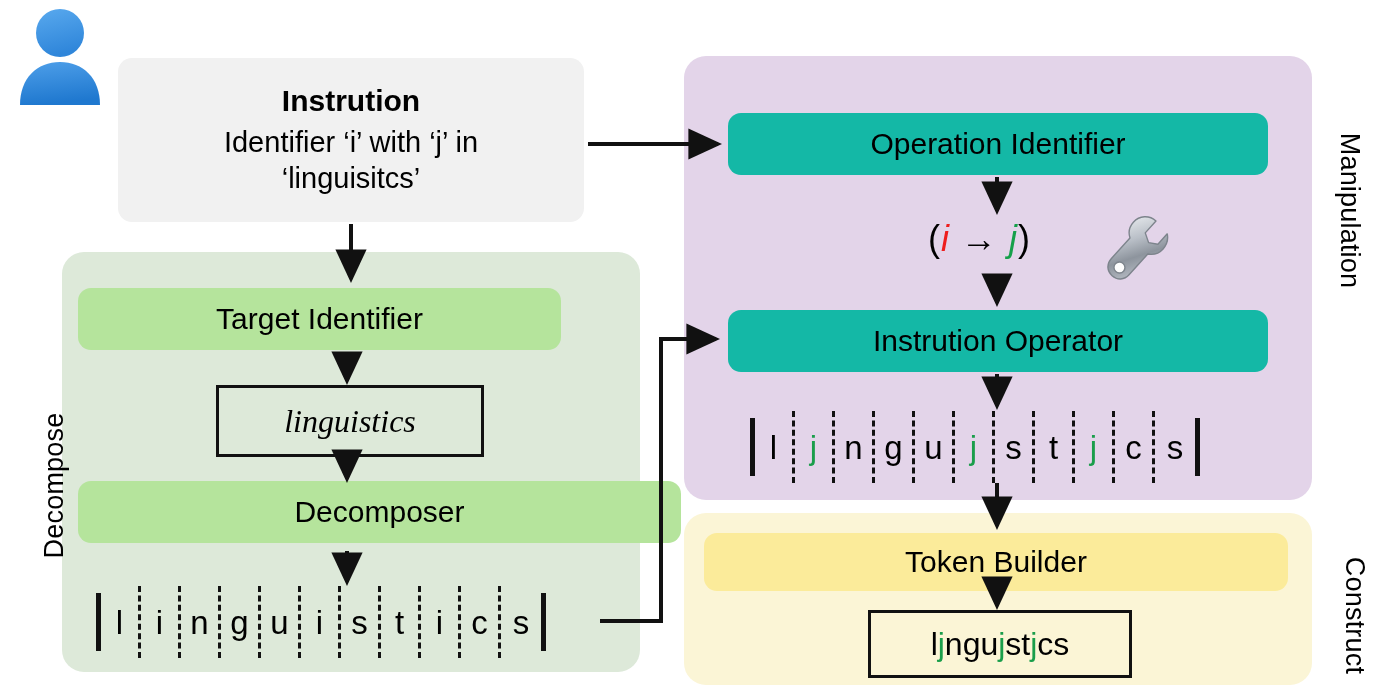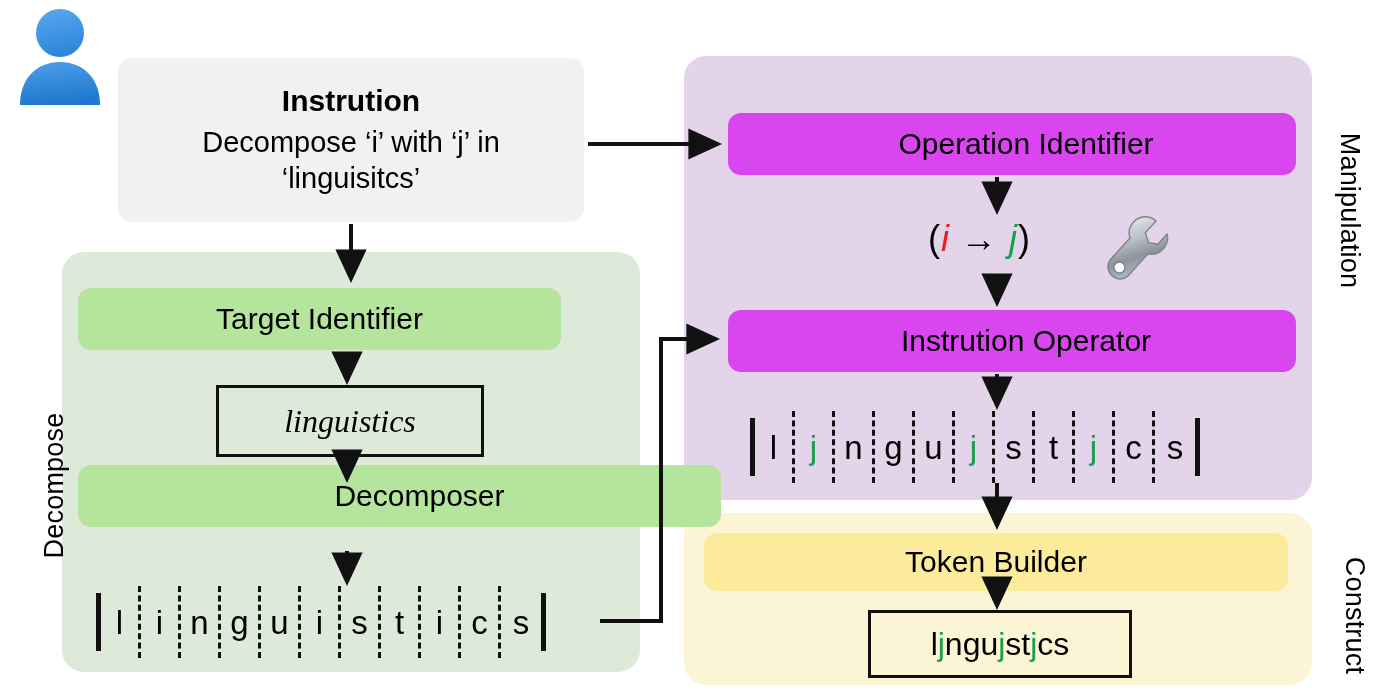--- a/index.html
+++ b/index.html
@@ -101,25 +101,25 @@
     position: absolute;
     border-radius: 13px;
     display: flex;
     align-items: center;
     justify-content: center;
     font-size: 30px;
     color: #000;
     text-align: center;
   }
   .module.green  { background: #b5e49c; }
-  .module.pink   { background: #d946ef; padding-left: 28px; }
+  .module.pink   { background: #14b8a6; }
   .module.yellow { background: #fbeb9a; }
 
   #module-target-identifier   { left: 78px;  top: 288px; width: 483px; height: 62px; }
-  #module-decomposer          { left: 78px;  top: 465px; width: 603px; height: 62px; padding-left: 40px; }
+  #module-decomposer          { left: 78px;  top: 481px; width: 603px; height: 62px; }
   #module-operation-identifier{ left: 728px; top: 113px; width: 540px; height: 62px; }
   #module-character-operator  { left: 728px; top: 310px; width: 540px; height: 62px; }
   #module-token-builder       { left: 704px; top: 533px; width: 584px; height: 58px; }
 
   
   .word-box {
     position: absolute;
     border: 3px solid #111;
     display: flex;
     align-items: center;
@@ -216,21 +216,21 @@
         <stop offset="100%" stop-color="#1f78cf"></stop>
       </linearGradient>
     </defs>
     <circle cx="52" cy="31" r="24" fill="url(#avaHead)"></circle>
     <path d="M12 103 C12 76 29 60 52 60 C75 60 92 76 92 103 Z" fill="url(#avaBody)"></path>
   </svg>
 
   <div id="instruction-card">
     <div id="instruction-title">Instrution</div>
     <div id="instruction-body">
-      <span>Decompose ‘i’ with ‘j’ in</span><br>
+      <span>Identifier ‘i’ with ‘j’ in</span><br>
       <span>‘linguisitcs’</span>
     </div>
   </div>
 
   <div class="module green" id="module-target-identifier">Target Identifier</div>
 
   <div class="module green" id="module-decomposer">Decomposer</div>
 
   <div class="module pink" id="module-operation-identifier">Operation Identifier</div>
 

